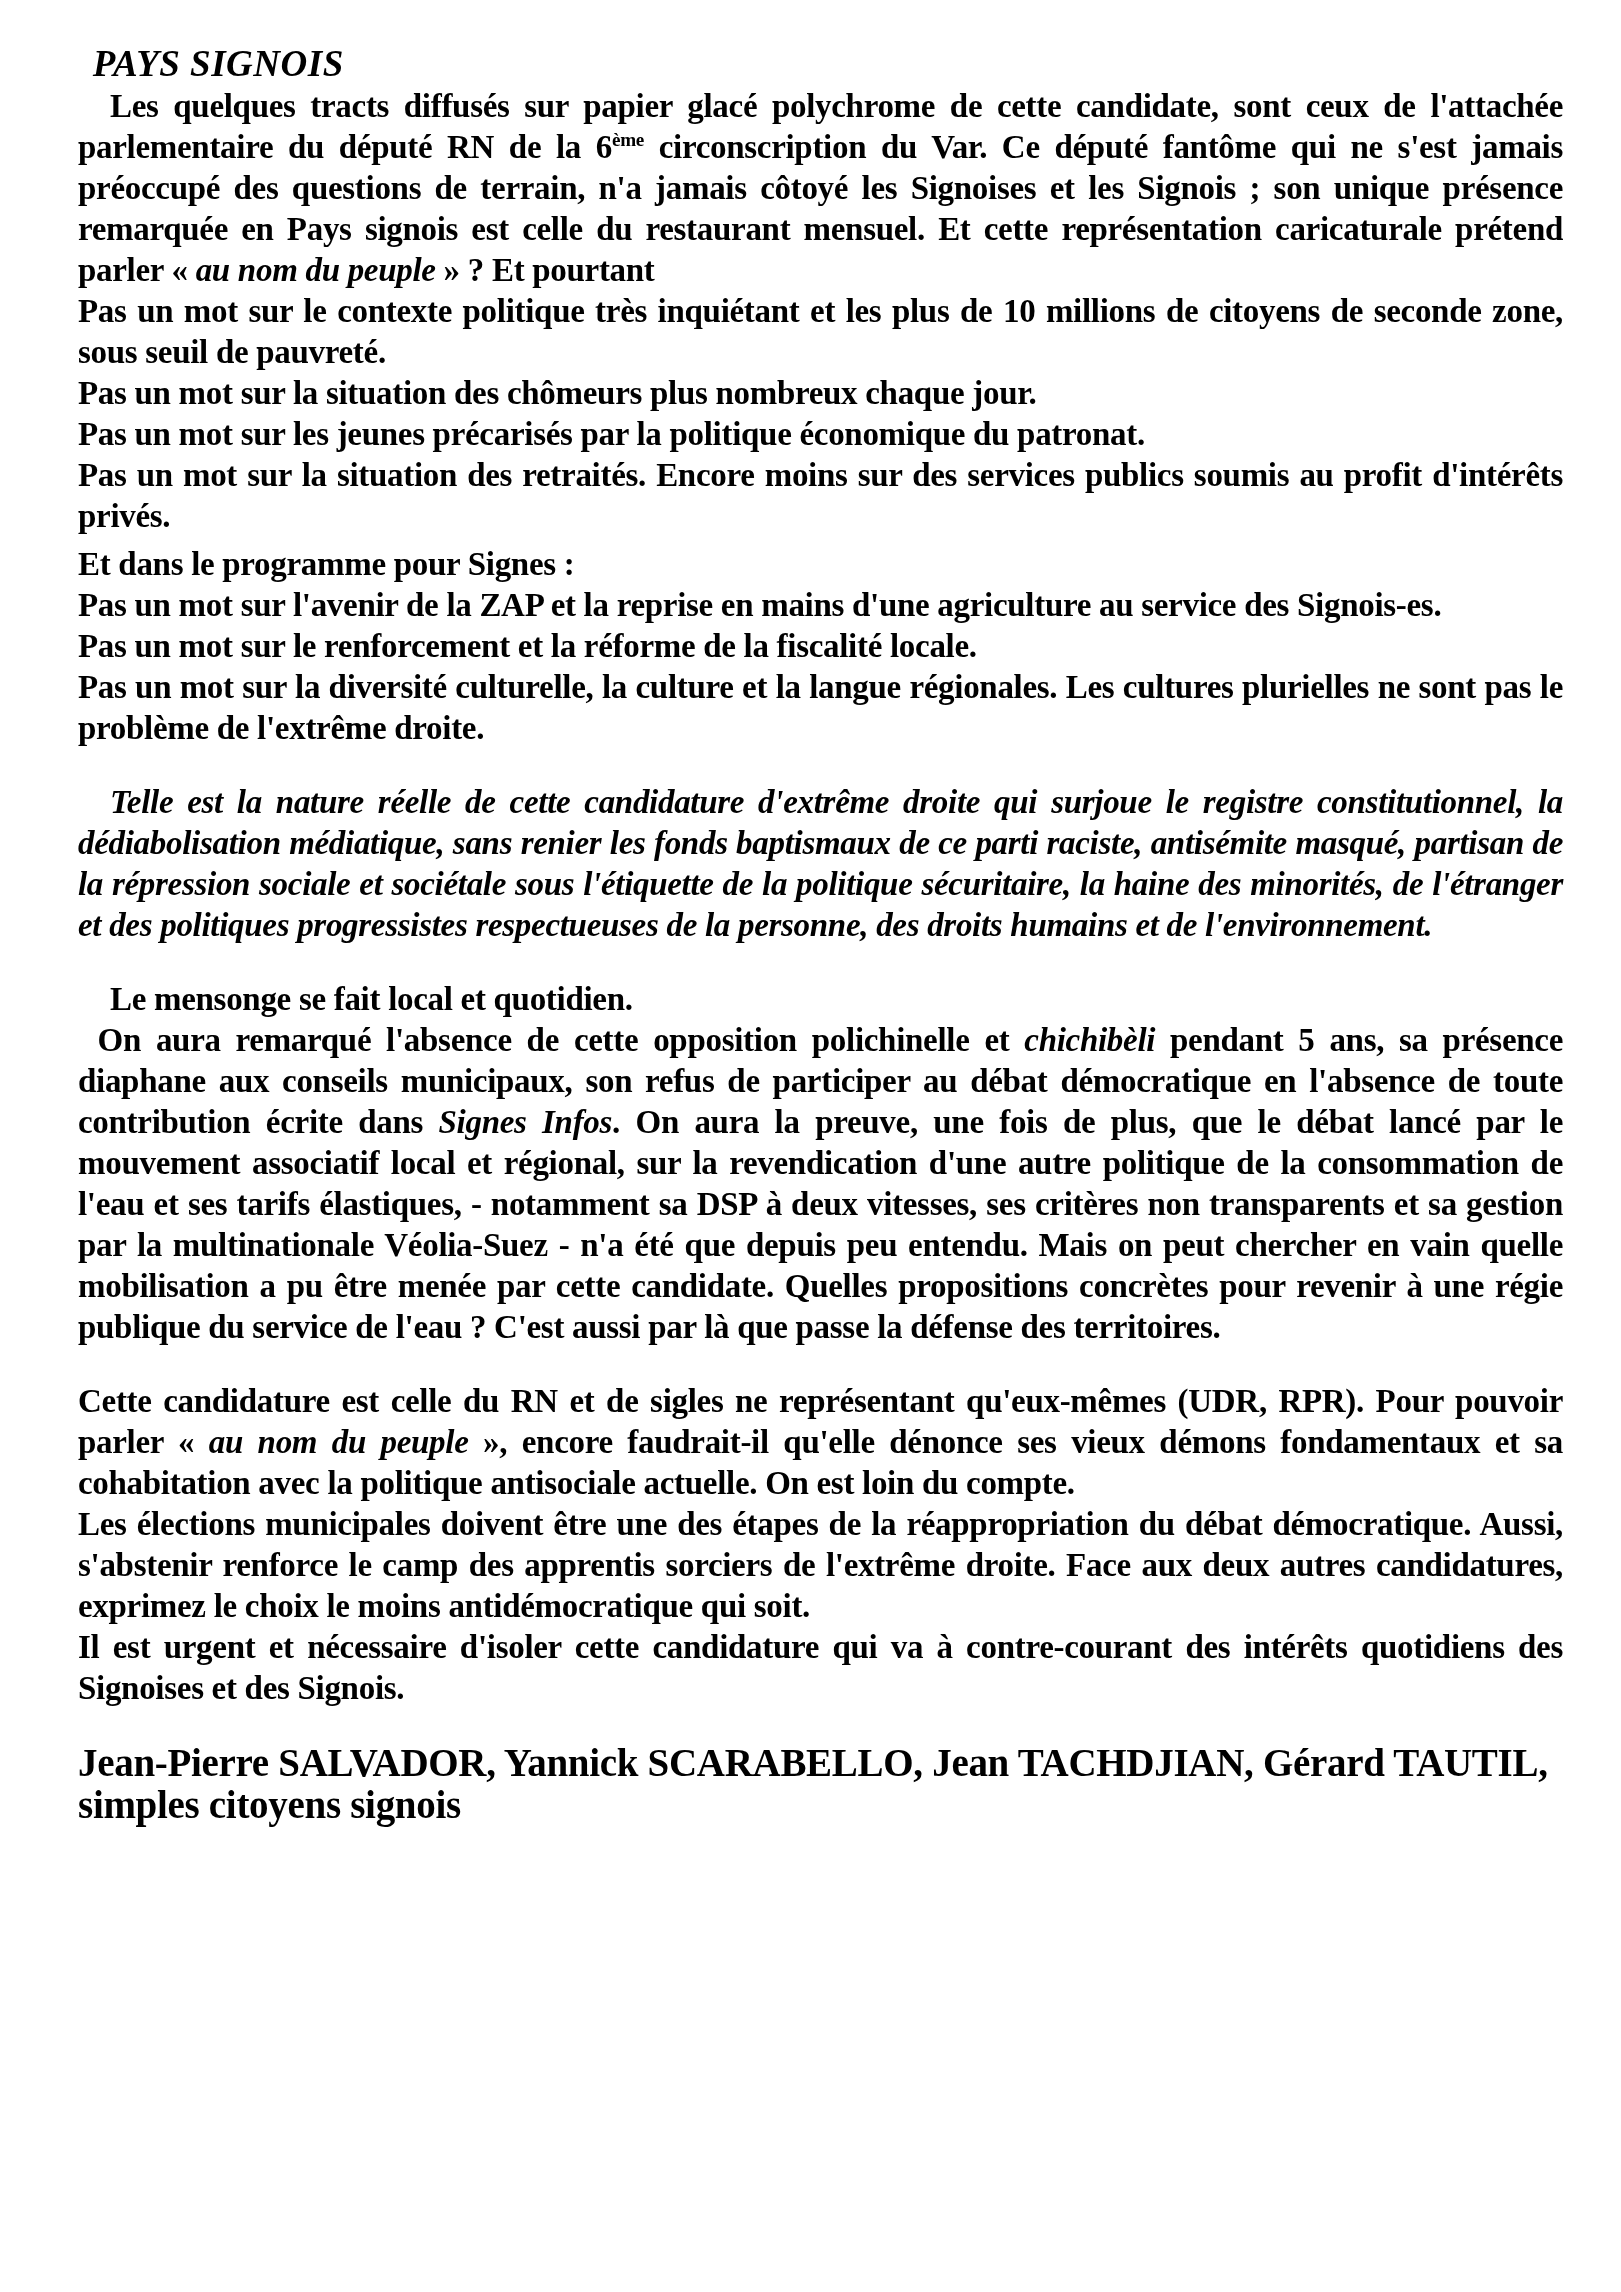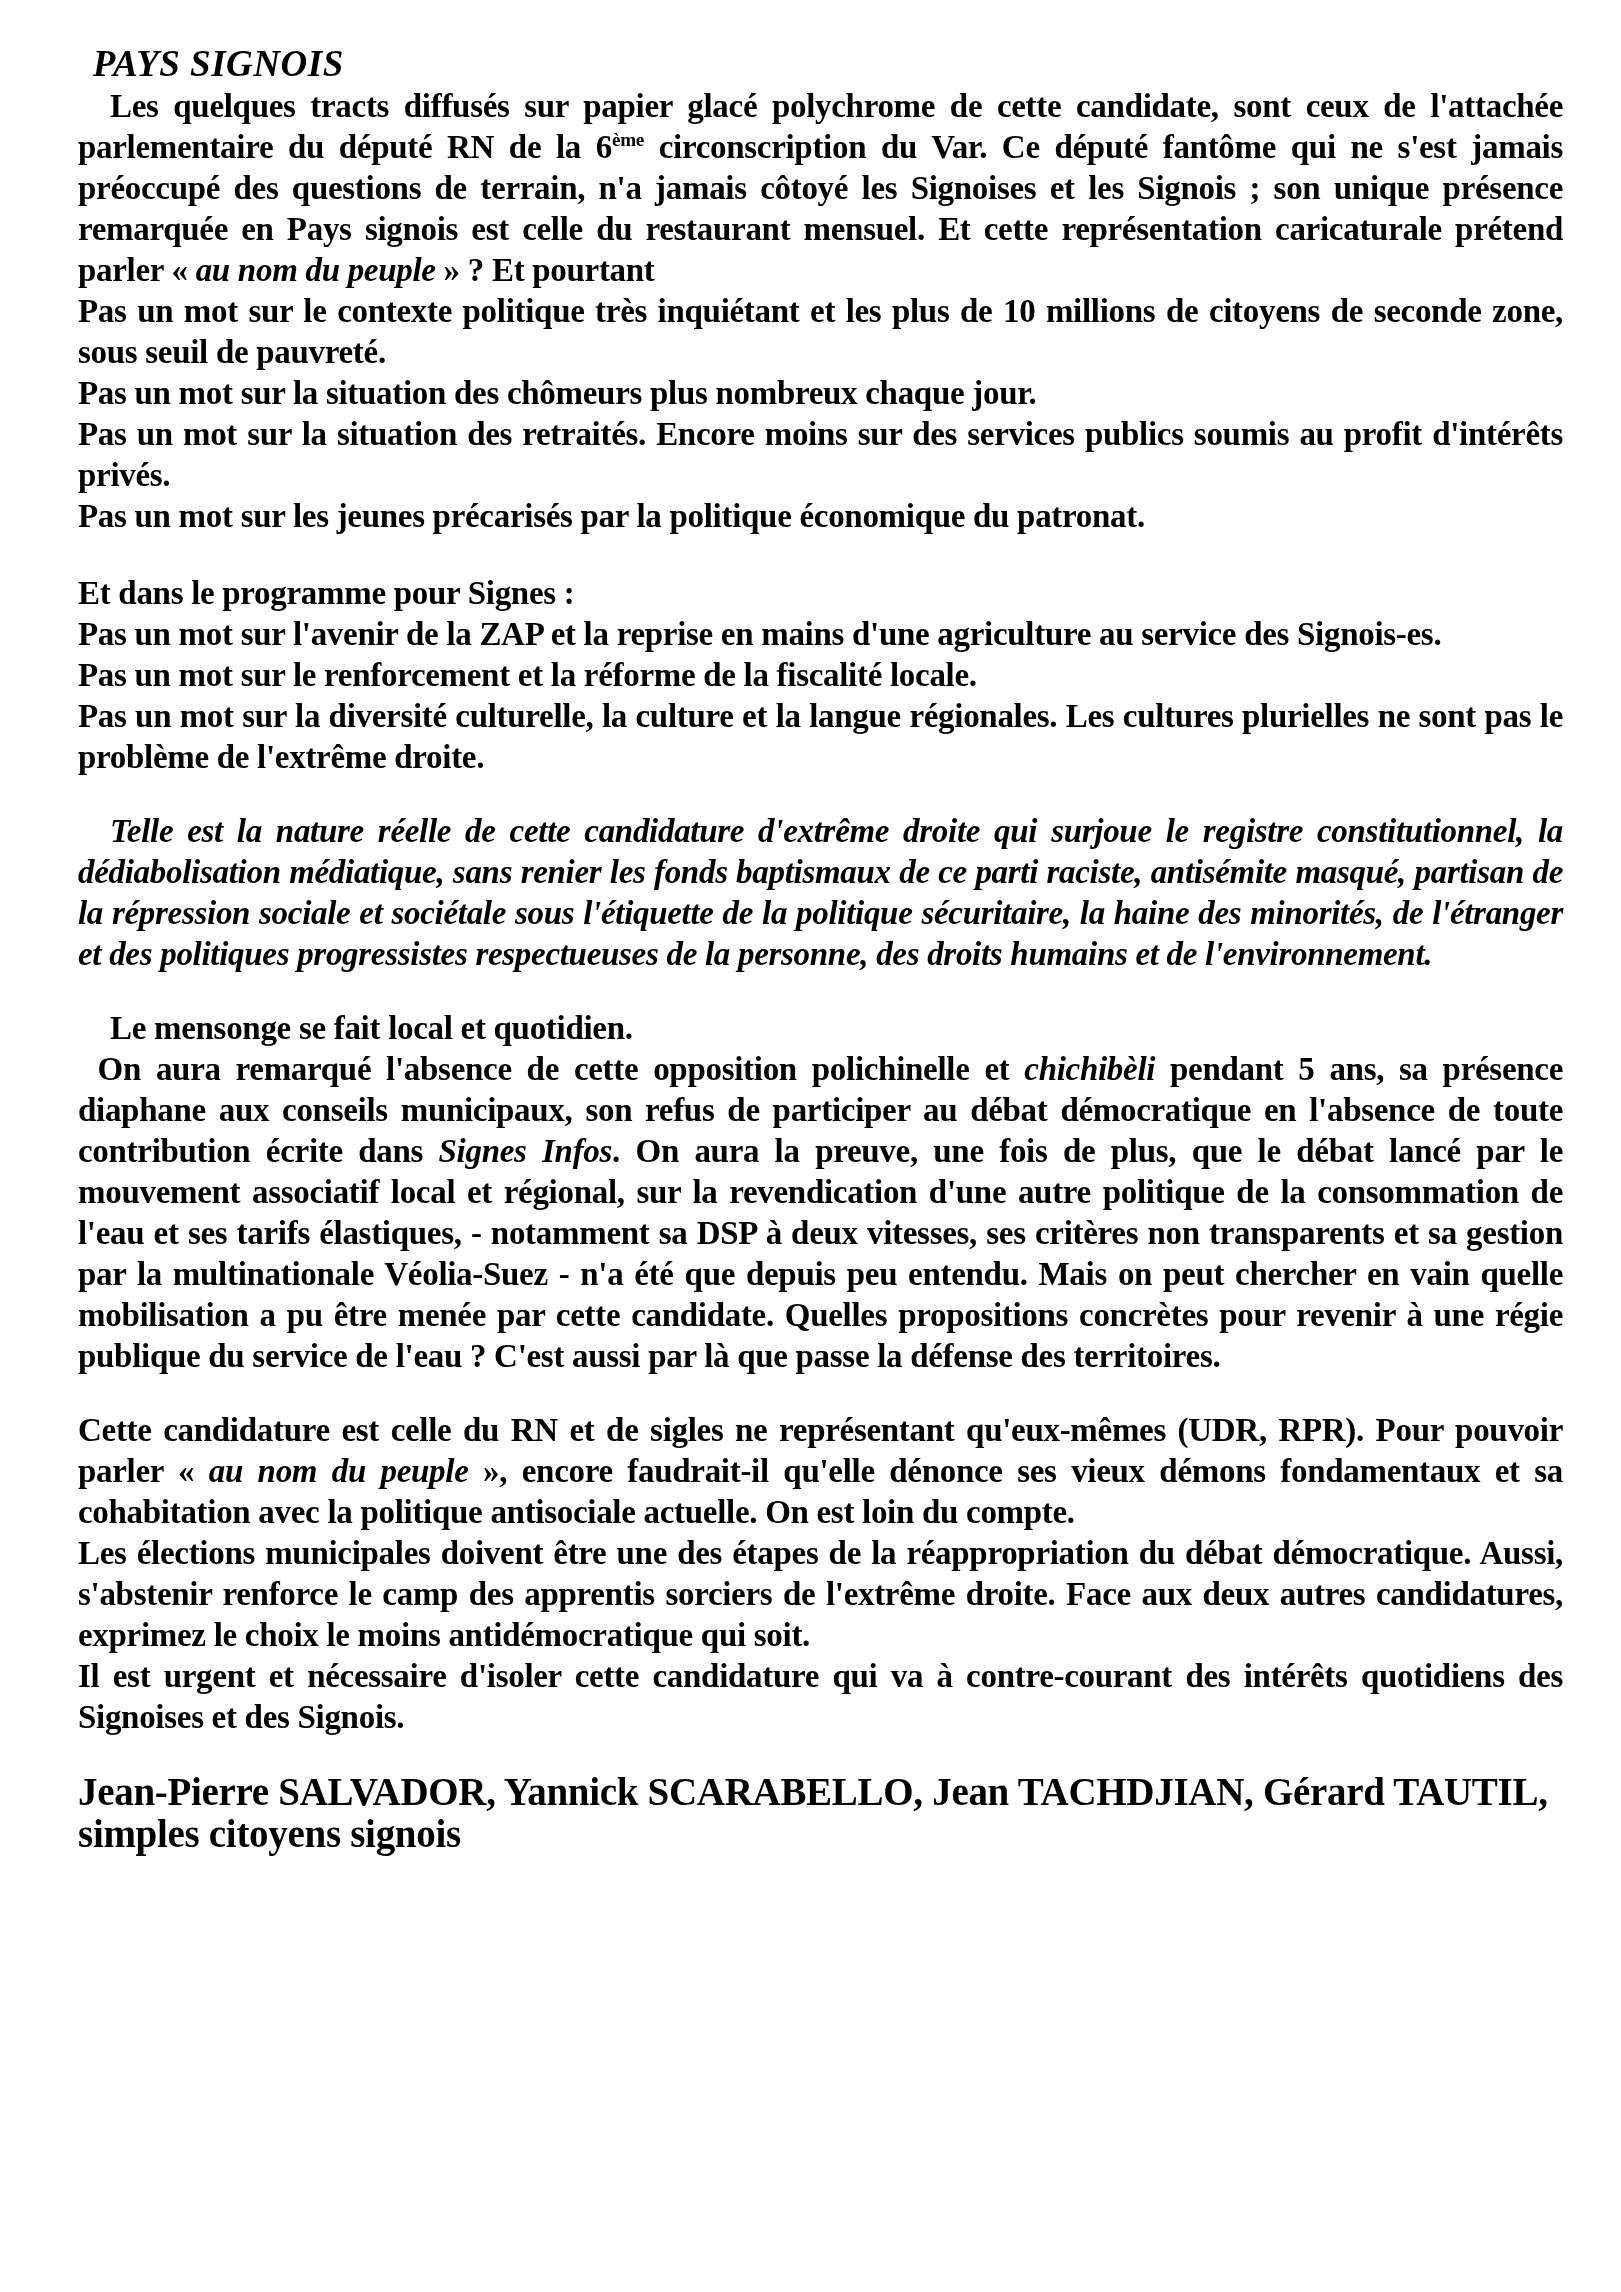--- a/index.html
+++ b/index.html
@@ -36,21 +36,21 @@
   .doc-body p.para {
     margin: 0;
     font-size: 33px;
     line-height: 41px;
     letter-spacing: -0.3px;
     text-align: justify;
   }
   .doc-body p.indent    { text-indent: 32px; }
   .doc-body p.indent-sm { text-indent: 19.6px; }
   .doc-body p.gap       { margin-top: 33px; }
-  .doc-body p.gap-sm    { margin-top: 36px; }
+  .doc-body p.gap-sm    { margin-top: 7px; }
   .doc-body p.signature {
     font-size: 39px;
     line-height: 42px;
     text-align: left;
     letter-spacing: -0.3px;
   }
   .doc-body sup {
     font-size: 0.58em;
     line-height: 0;
     vertical-align: super;
@@ -59,22 +59,22 @@
 </style>
 </head>
 <body>
 
 <div class="page">
   <div class="kicker">PAYS SIGNOIS</div>
   <div class="doc-body">
       <p class="para indent"><span>Les quelques tracts diffusés sur papier glacé polychrome de cette candidate, sont ceux de l'attachée parlementaire du député RN de la 6</span><sup>ème</sup><span> circonscription du Var. Ce député fantôme qui ne s'est jamais préoccupé des questions de terrain, n'a jamais côtoyé les Signoises et les Signois ; son unique présence remarquée en Pays signois est celle du restaurant mensuel. Et cette représentation caricaturale prétend parler « </span><span style="font-style: italic;">au nom du peuple</span><span> » ? Et pourtant</span></p>
       <p class="para"><span style="font-weight: bold;">Pas un mot</span><span> sur le contexte politique très inquiétant et les plus de 10 millions de citoyens de seconde zone, sous seuil de pauvreté.</span></p>
       <p class="para"><span style="font-weight: bold;">Pas un mot</span><span> sur la situation des chômeurs plus nombreux chaque jour.</span></p>
+      <p class="para"><span style="font-weight: bold;">Pas un mot</span><span> sur les jeunes précarisés par la politique économique du patronat.</span></p>
       <p class="para"><span style="font-weight: bold;">Pas un mot</span><span> sur la situation des retraités. Encore moins sur des </span><span style="font-weight: bold;">services publics</span><span> soumis au profit d'intérêts privés.</span></p>
-      <p class="para"><span style="font-weight: bold;">Pas un mot</span><span> sur les jeunes précarisés par la politique économique du patronat.</span></p>
       <p class="para gap-sm"><span style="font-weight: bold;">Et dans le programme pour Signes :</span></p>
       <p class="para"><span style="font-weight: bold;">Pas un mot</span><span> sur l'avenir de la ZAP et la reprise en mains d'une agriculture au service des Signois-es.</span></p>
       <p class="para"><span style="font-weight: bold;">Pas un mot</span><span> sur le renforcement et la réforme de la fiscalité locale.</span></p>
       <p class="para"><span style="font-weight: bold;">Pas un mot</span><span> sur la diversité culturelle, la culture et la langue régionales. Les cultures plurielles ne sont pas le problème de l'extrême droite.</span></p>
       <p class="para gap indent"><span style="font-weight: bold; font-style: italic;">Telle est la nature réelle de cette candidature d'extrême droite</span><span style="font-style: italic;"> qui surjoue le registre constitutionnel, la dédiabolisation médiatique, sans renier les fonds baptismaux de ce parti raciste, antisémite masqué, partisan de la répression sociale et sociétale sous l'étiquette de la politique sécuritaire, la haine des minorités, de l'étranger et des politiques progressistes respectueuses de la personne, des droits humains et de l'environnement.</span></p>
       <p class="para gap indent"><span style="font-weight: bold;">Le mensonge se fait local et quotidien</span><span>.</span></p>
       <p class="para indent-sm"><span>On aura remarqué l'absence de cette opposition polichinelle et </span><span style="font-style: italic;">chichibèli</span><span> pendant 5 ans, sa présence diaphane aux conseils municipaux, son refus de participer au débat démocratique en l'absence de toute contribution écrite dans </span><span style="font-style: italic;">Signes Infos</span><span>. On aura la preuve, une fois de plus, que </span><span style="font-weight: bold;">le débat lancé par le mouvement associatif local et régional</span><span>, sur la revendication d'une autre politique de la consommation de l'eau et ses tarifs élastiques, - notamment sa DSP à deux vitesses, ses critères non transparents et sa gestion par la multinationale Véolia-Suez - n'a été que depuis peu entendu. Mais on peut chercher en vain quelle mobilisation a pu être menée par cette candidate. Quelles propositions concrètes pour revenir à une régie publique du service de l'eau ? </span><span style="font-weight: bold;">C'est aussi par là que passe la défense des territoires.</span></p>
       <p class="para gap"><span style="font-weight: bold;">Cette candidature</span><span> est celle du RN et de sigles ne représentant qu'eux-mêmes (UDR, RPR). Pour pouvoir parler « </span><span style="font-style: italic;">au nom du peuple</span><span> », encore faudrait-il qu'elle dénonce ses vieux démons fondamentaux et sa cohabitation avec la politique antisociale actuelle. On est loin du compte.</span></p>
       <p class="para"><span>Les élections municipales doivent être une des étapes de la réappropriation du débat démocratique. Aussi, s'abstenir renforce le camp des apprentis sorciers de l'extrême droite. Face aux deux autres candidatures, exprimez le choix le moins antidémocratique qui soit.</span></p>
       <p class="para"><span style="font-weight: bold;">Il est urgent et nécessaire d'isoler cette candidature qui va à contre-courant des intérêts quotidiens des Signoises et des Signois</span><span>.</span></p>

